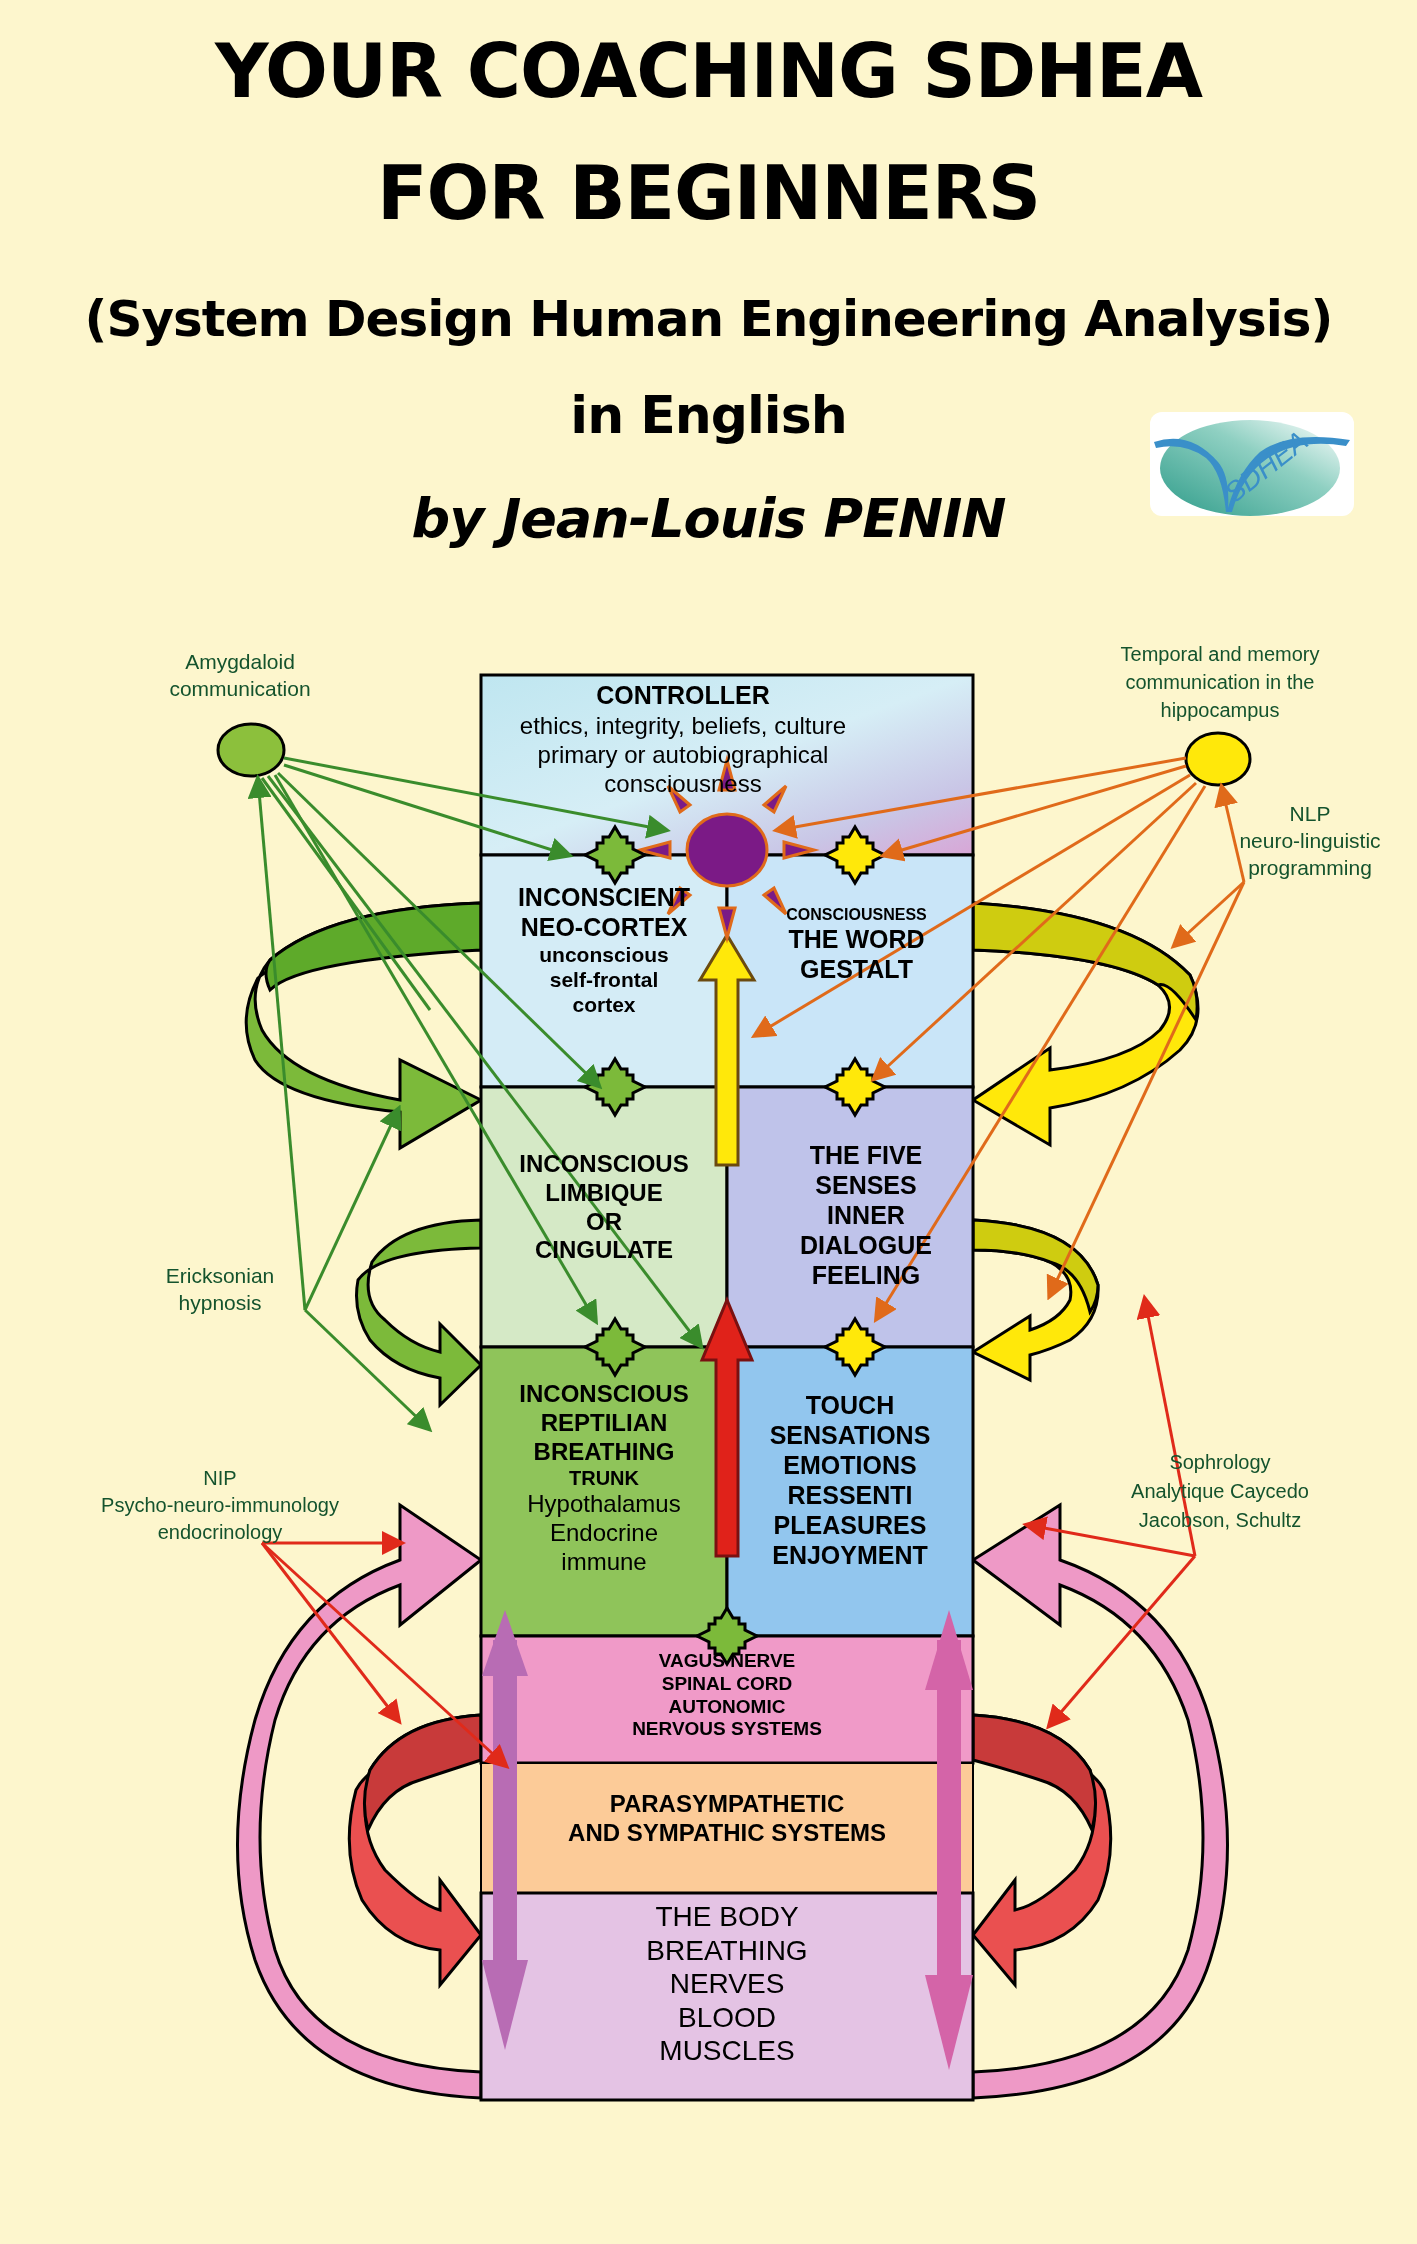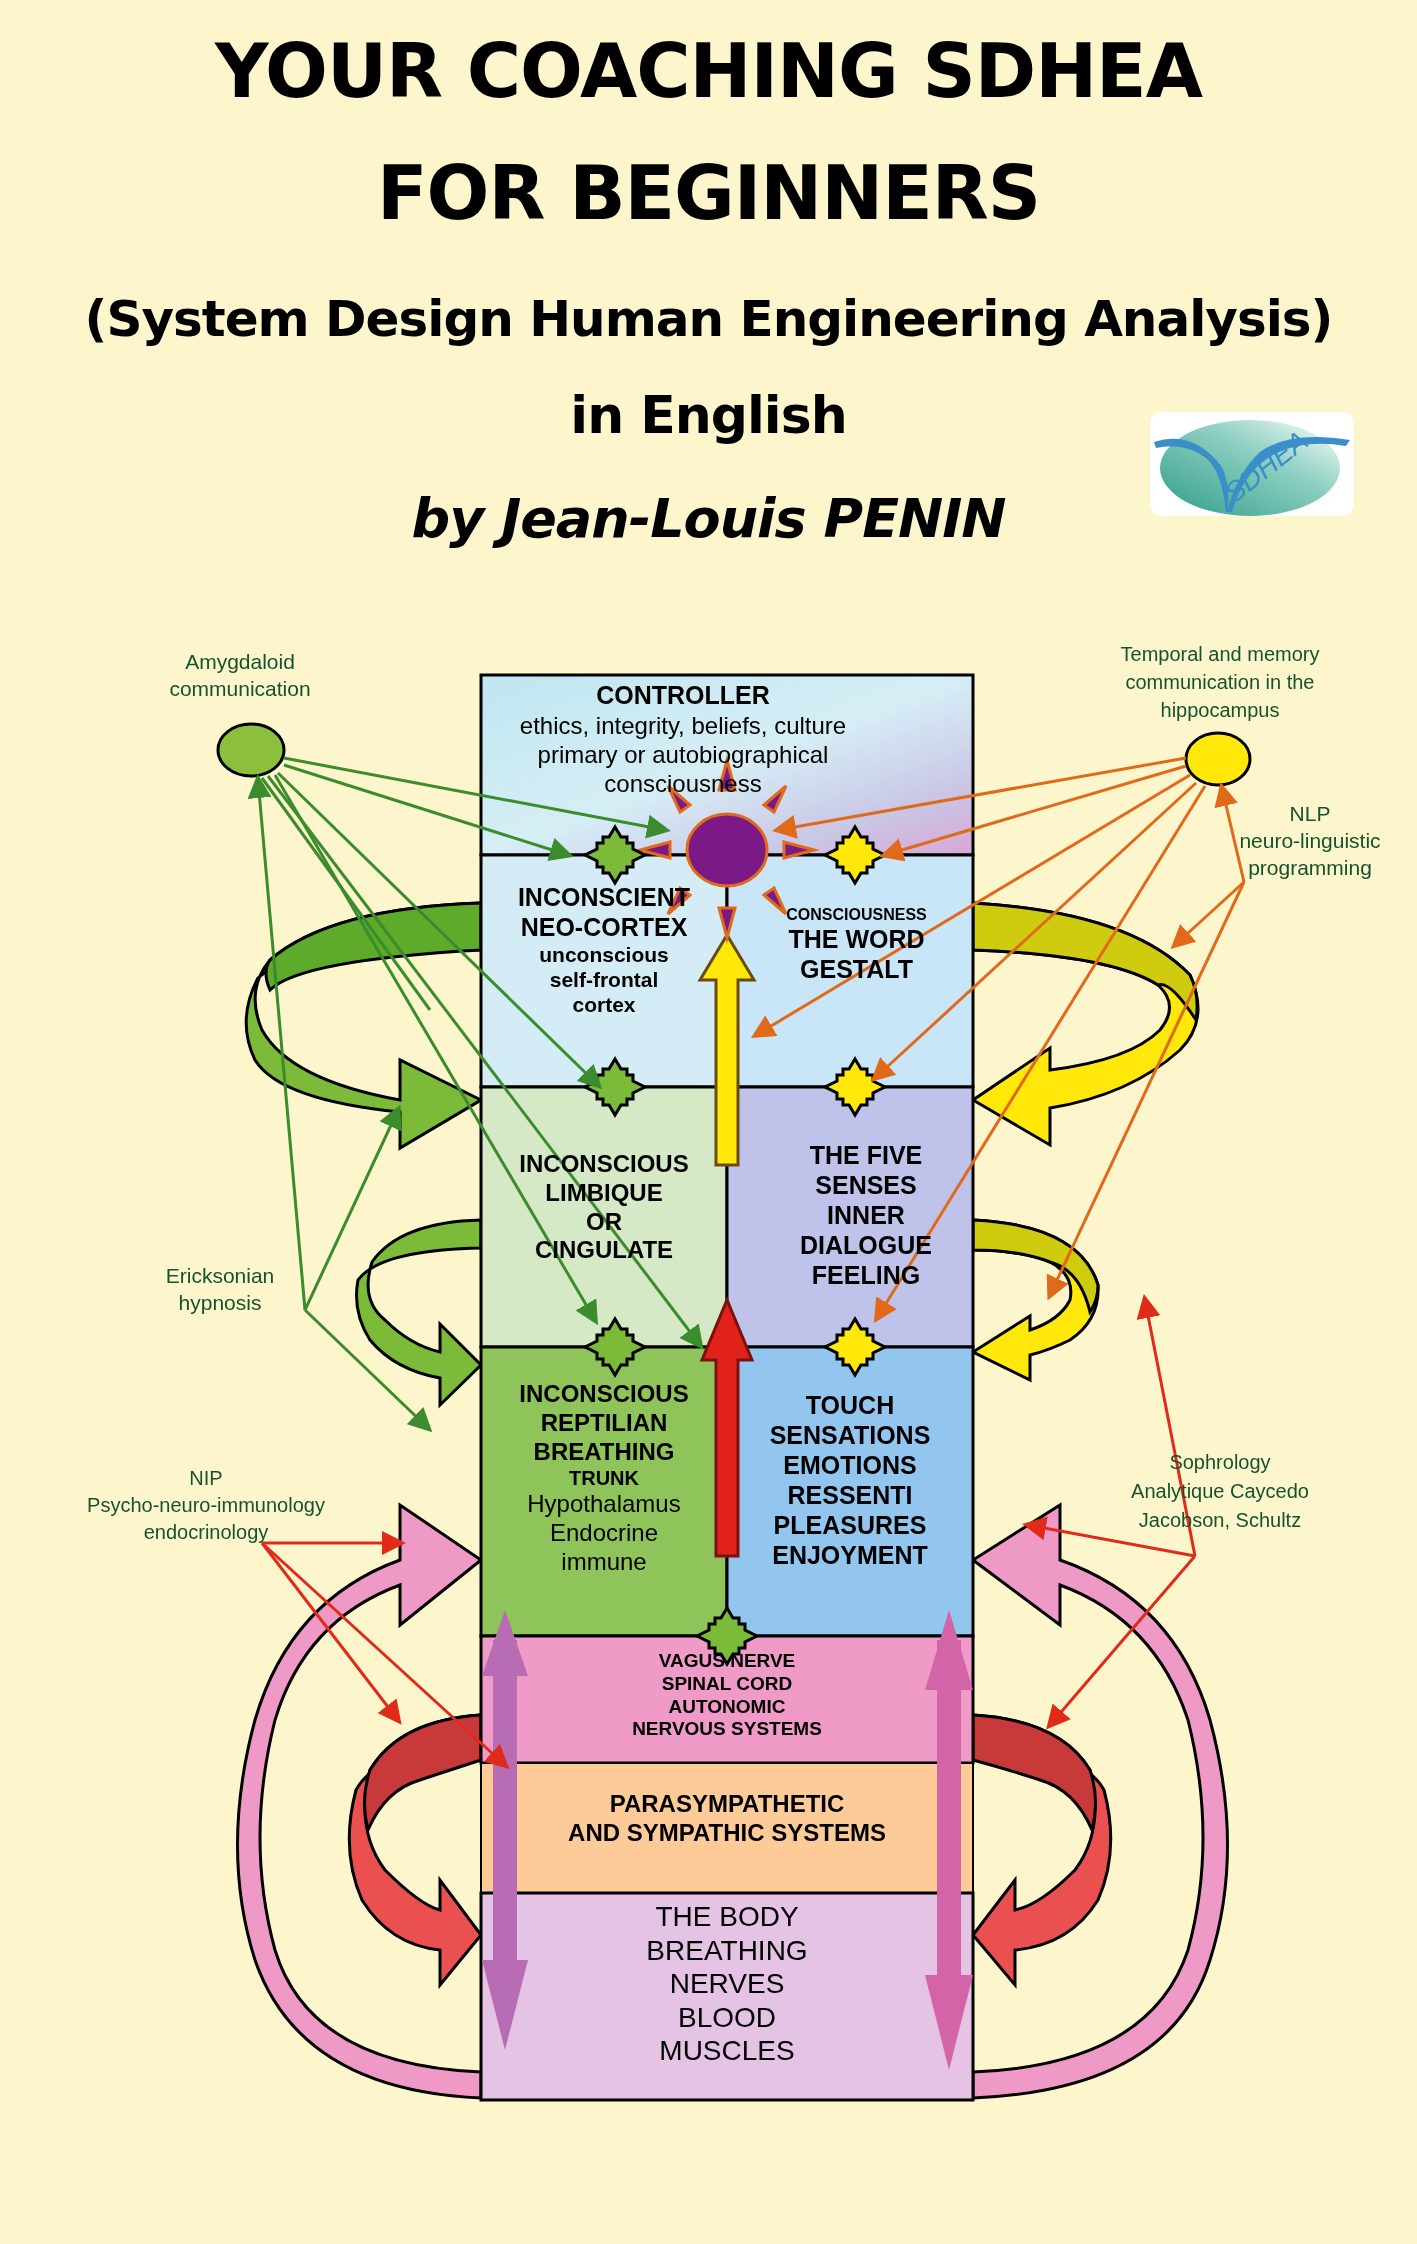--- a/index.html
+++ b/index.html
@@ -213,21 +213,21 @@
 </div>
 <div class="lbl" style="left:1215px;top:800px;width:190px;">
   <div>NLP</div>
   <div>neuro-linguistic</div>
   <div>programming</div>
 </div>
 <div class="lbl" style="left:120px;top:1262px;width:200px;">
   <div>Ericksonian</div>
   <div>hypnosis</div>
 </div>
-<div class="lbl" style="left:56px;top:1465px;width:300px;font-size:20px;">
+<div class="lbl" style="left:70px;top:1465px;width:300px;font-size:20px;">
   <div>NIP</div>
   <div>Psycho-neuro-immunology</div>
   <div>endocrinology</div>
 </div>
 <div class="lbl" style="left:1100px;top:1448px;width:240px;font-size:20px;line-height:29px;">
   <div>Sophrology</div>
   <div>Analytique Caycedo</div>
   <div>Jacobson, Schultz</div>
 </div>
 

